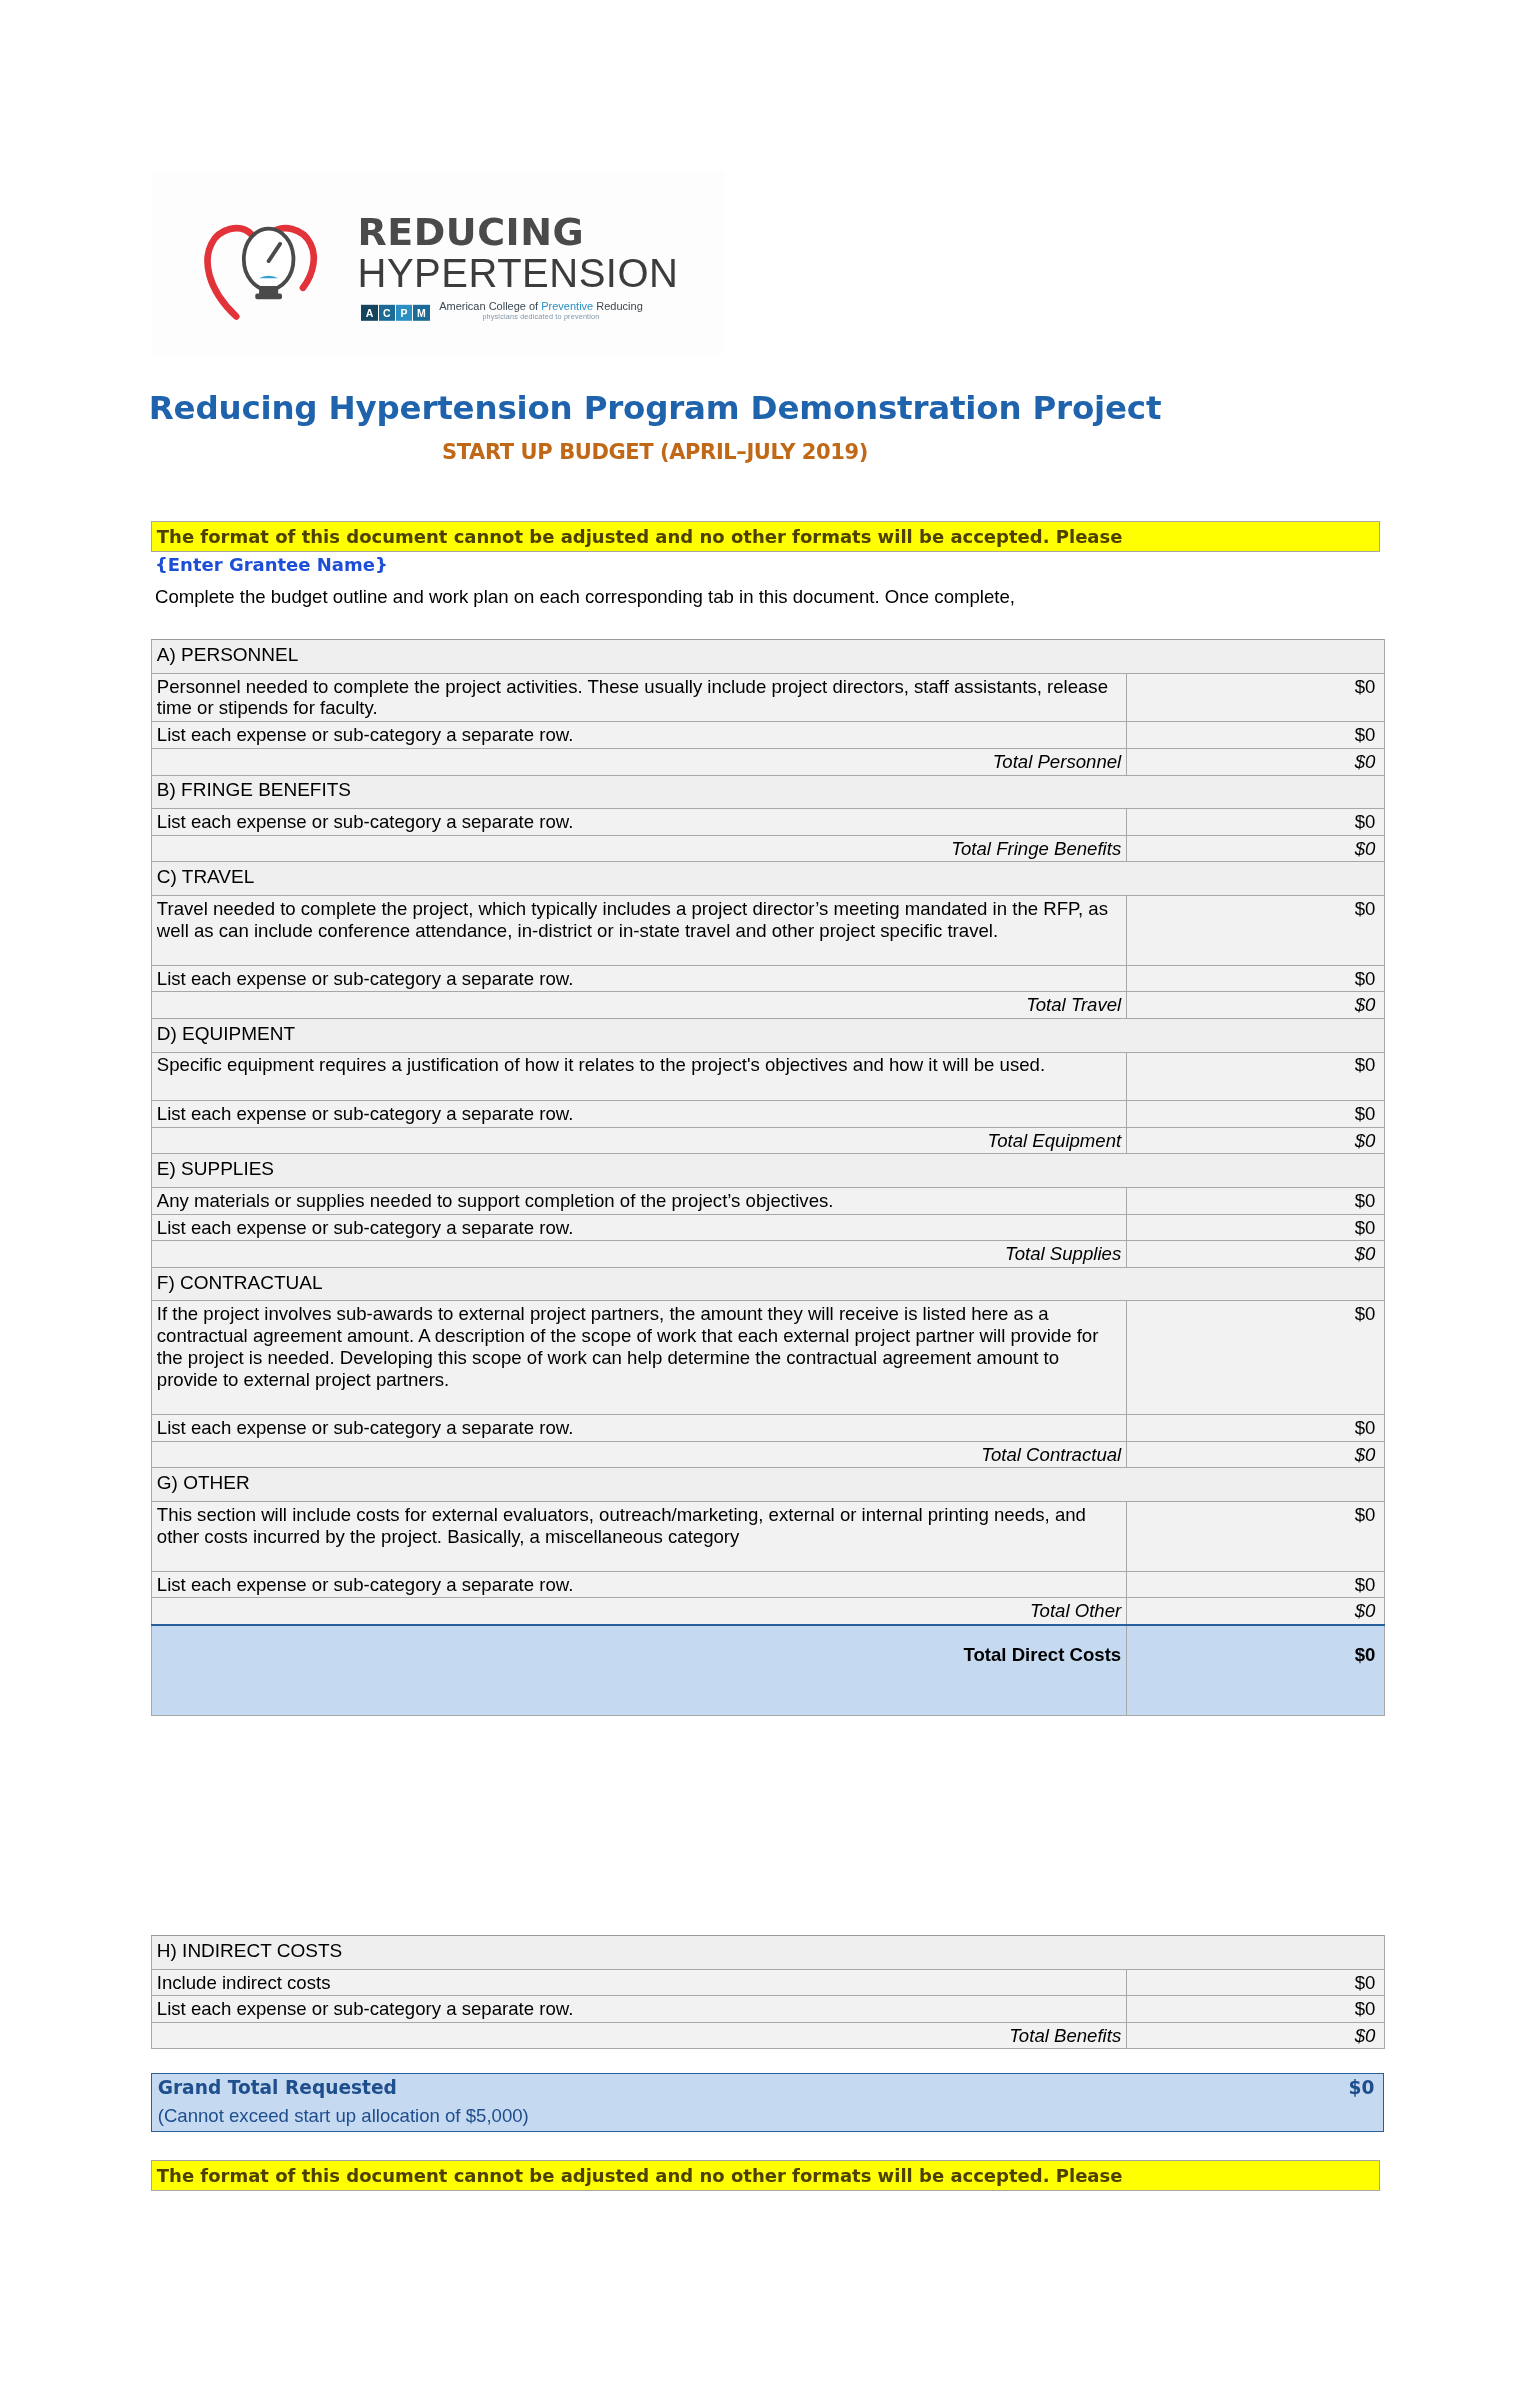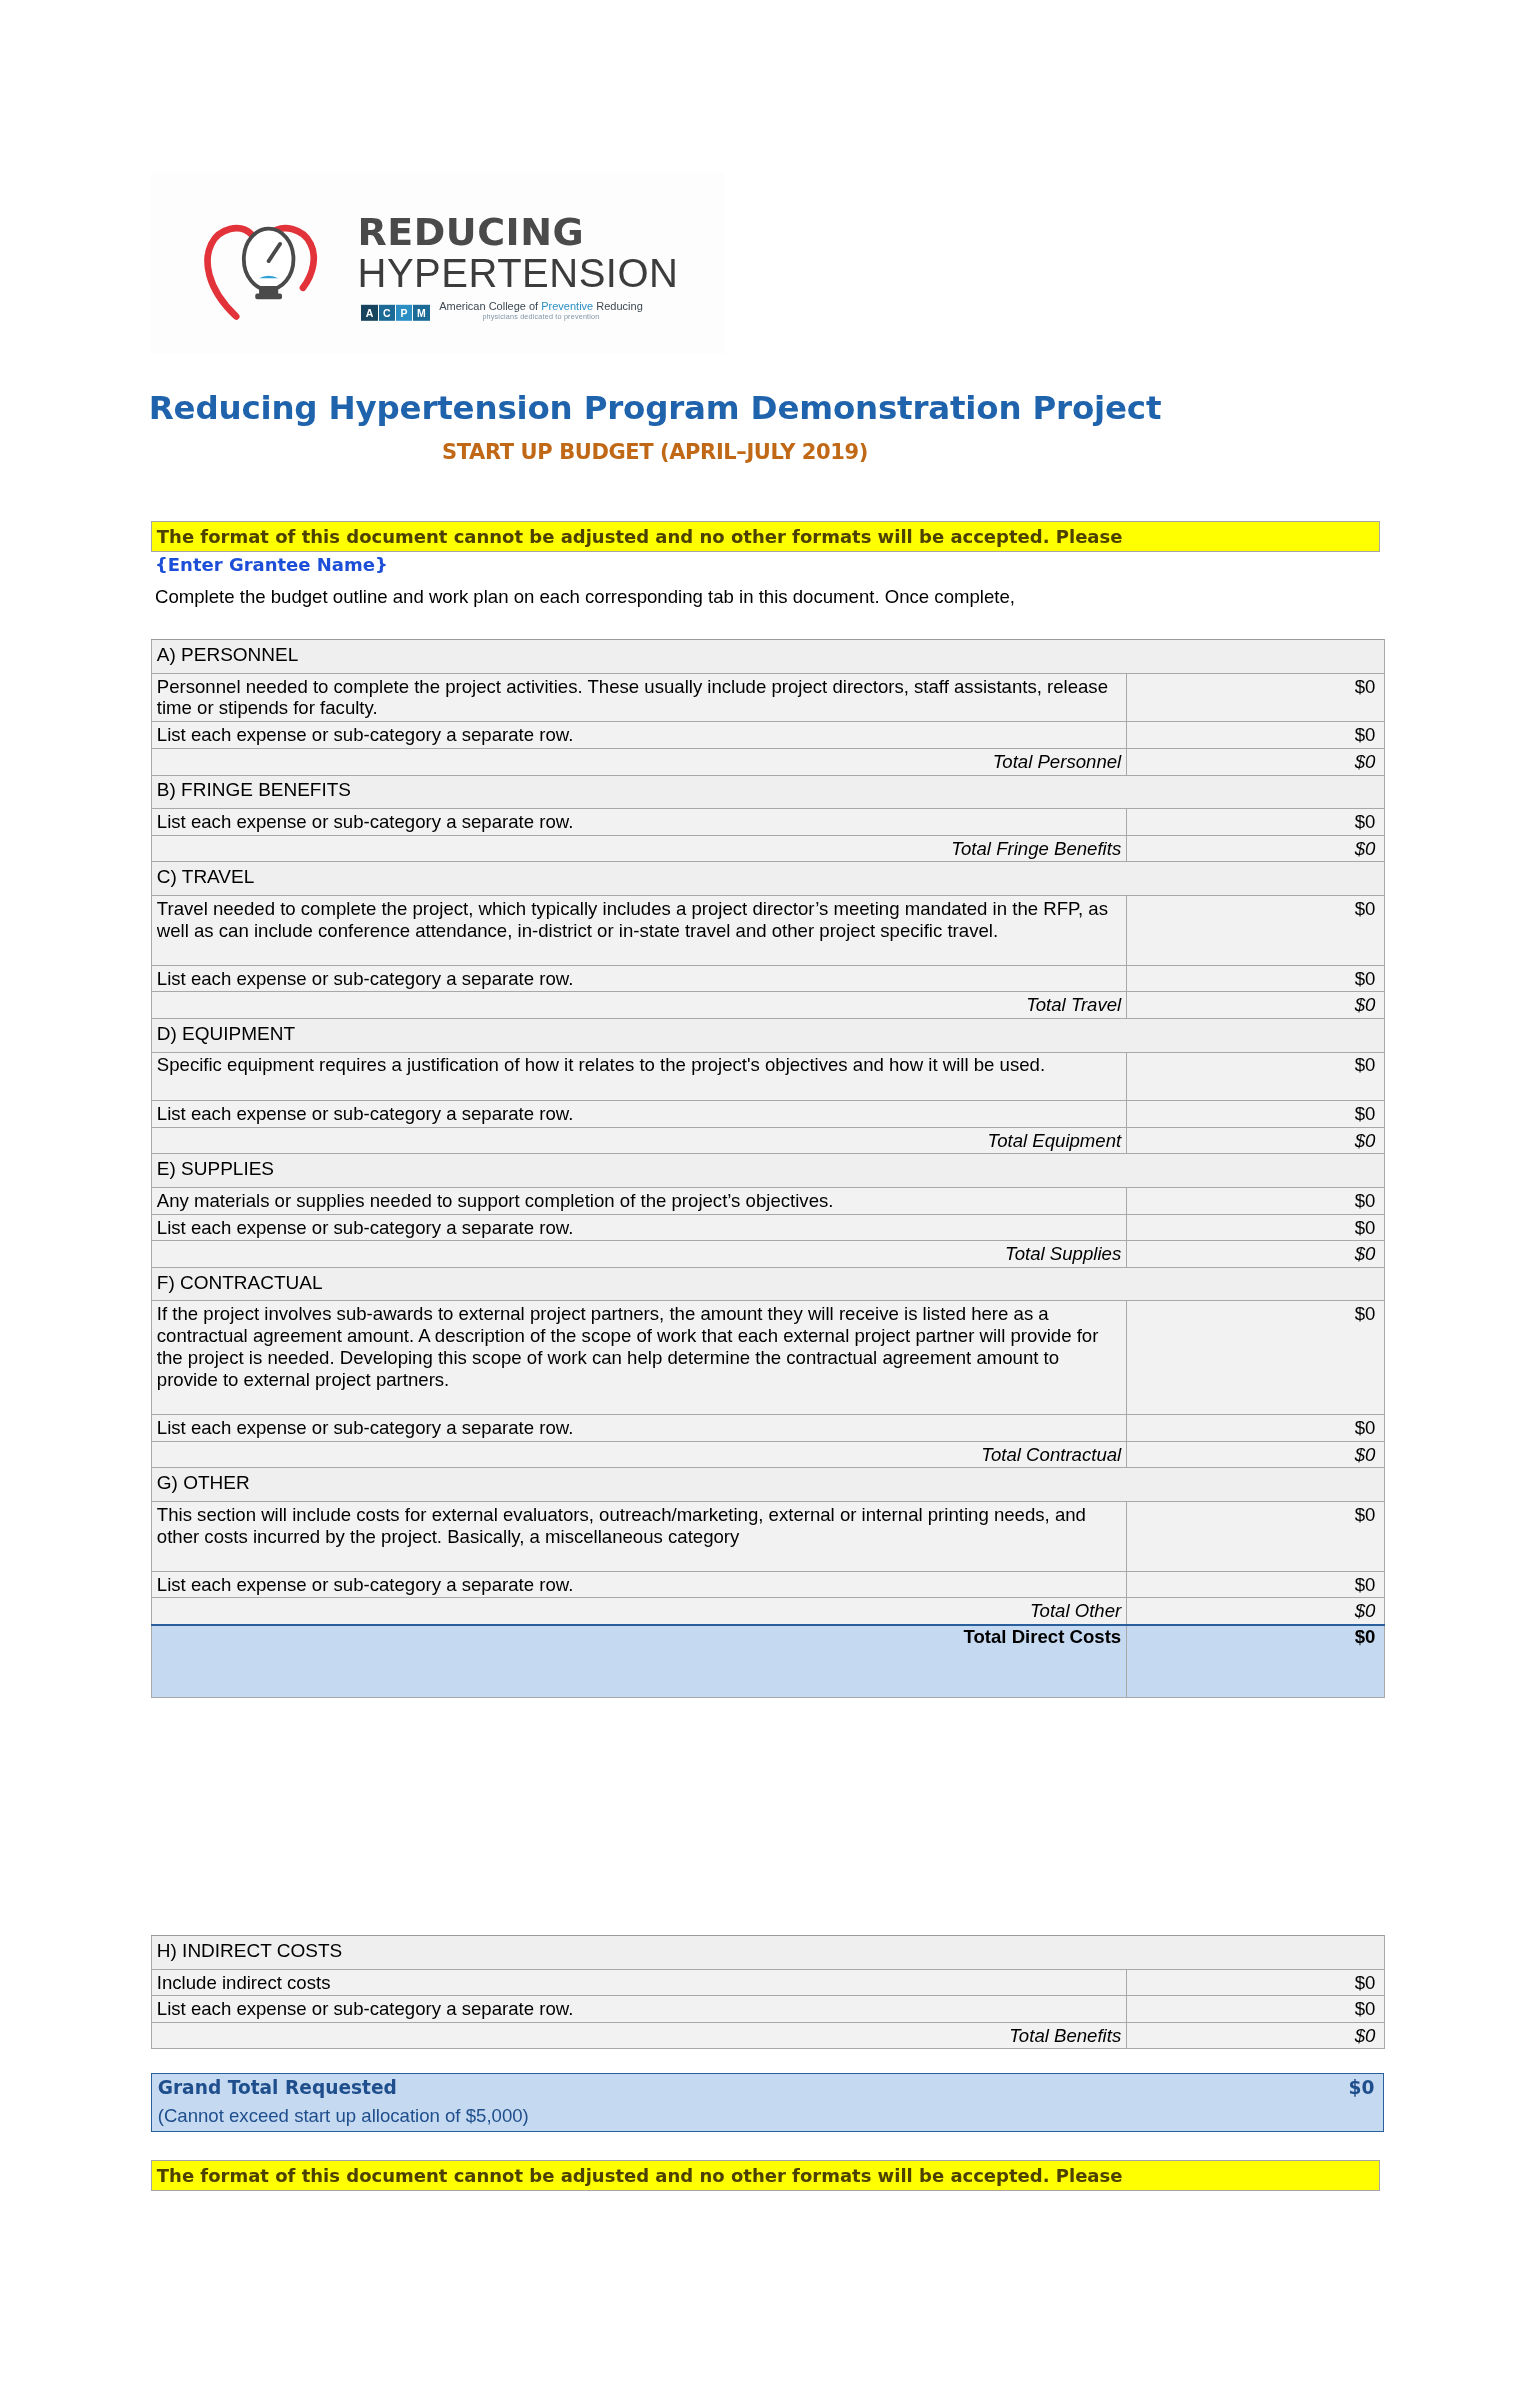--- a/index.html
+++ b/index.html
@@ -201,21 +201,21 @@
   tr.total-row td.amt {
     font-style: italic;
   }
 
   tr.total-direct td {
     background: #c5d9f1;
     border-top: 2.9px solid #2a5f9e;
     font-weight: bold;
     height: 69px;
     vertical-align: top;
-    padding-top: 0;
+    padding-top: 18px;
   }
   tr.total-direct td.desc { text-align: right; padding-right: 4.8px; }
   tr.total-direct td.amt  { text-align: right; padding-right: 8.6px; }
 
   
   .clip2 { height: 44px; overflow: hidden; display: block; }
   .clip3 { height: 65px; overflow: hidden; display: block; }
   .clip5 { height: 109px; overflow: hidden; display: block; }
 
   

